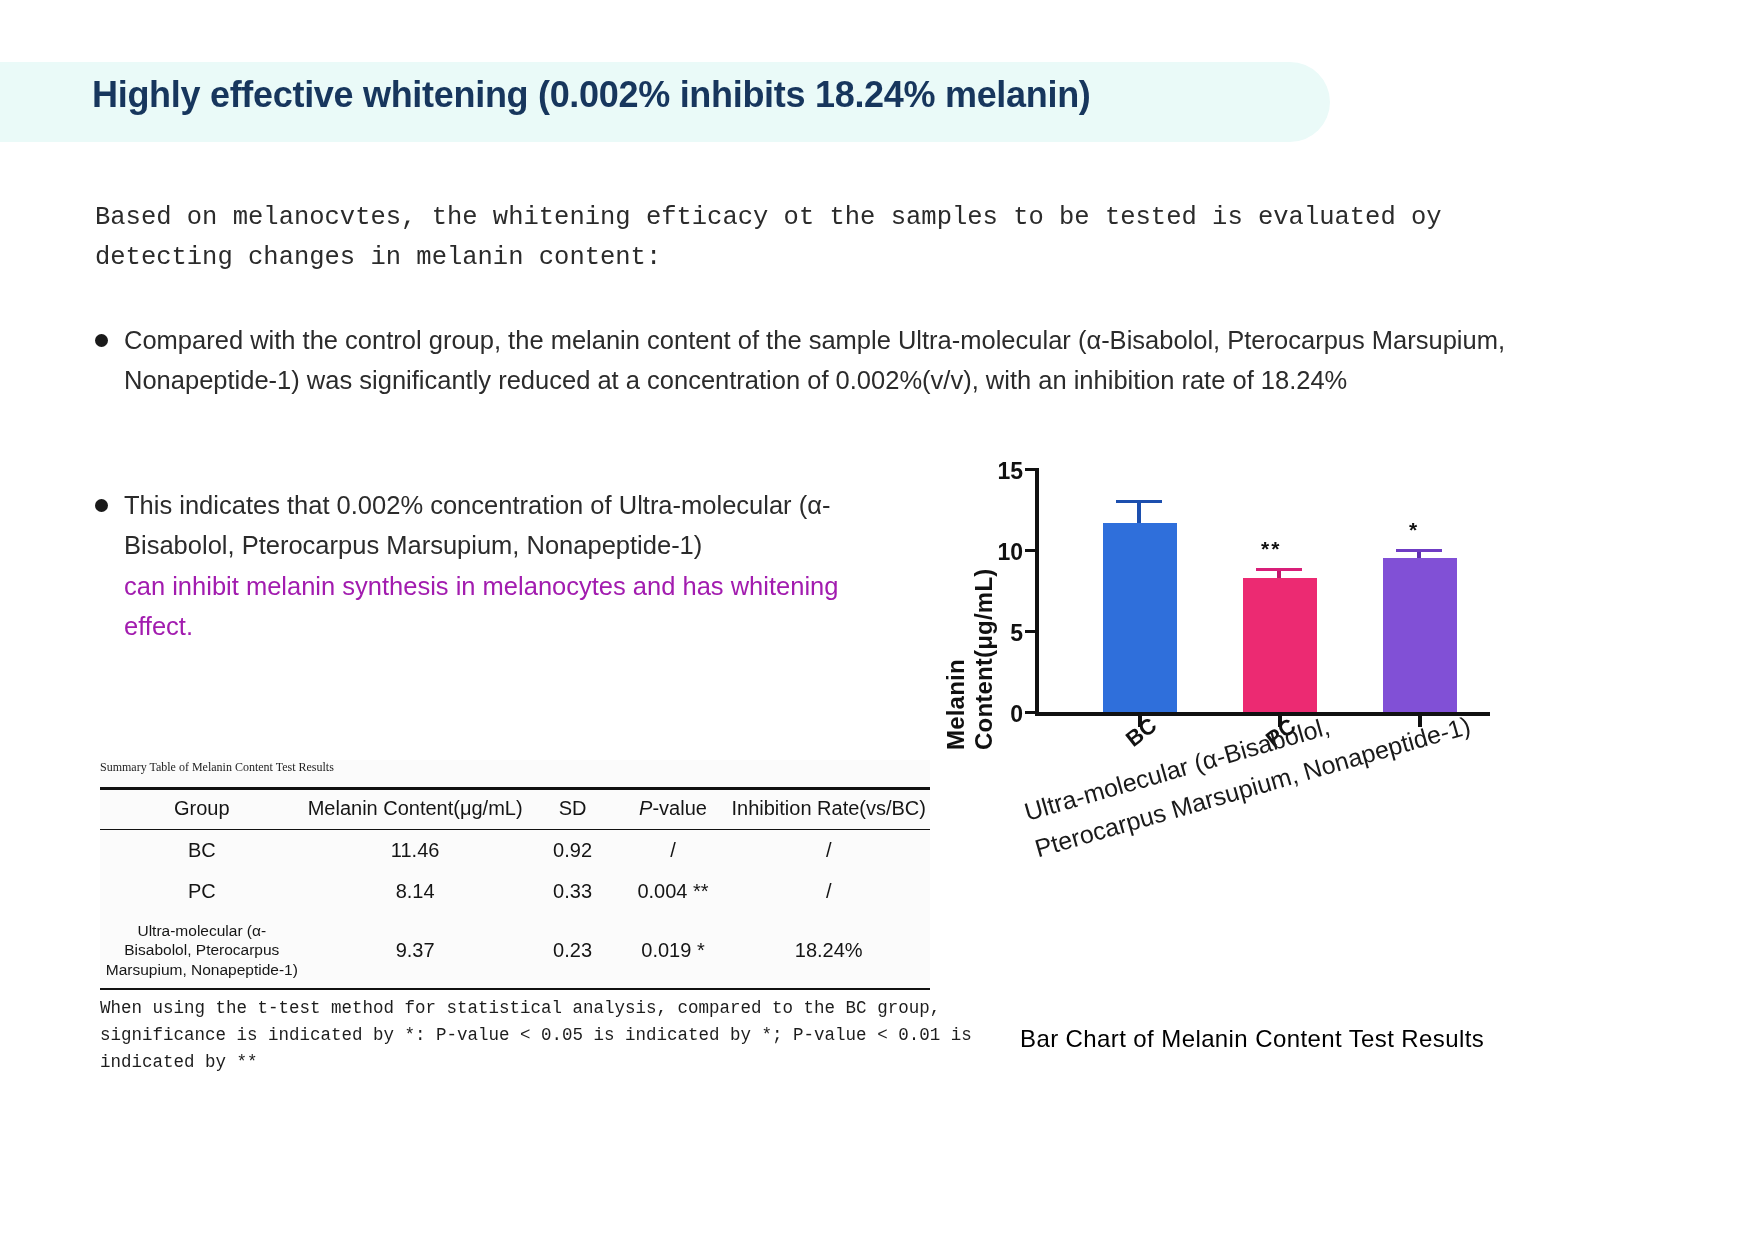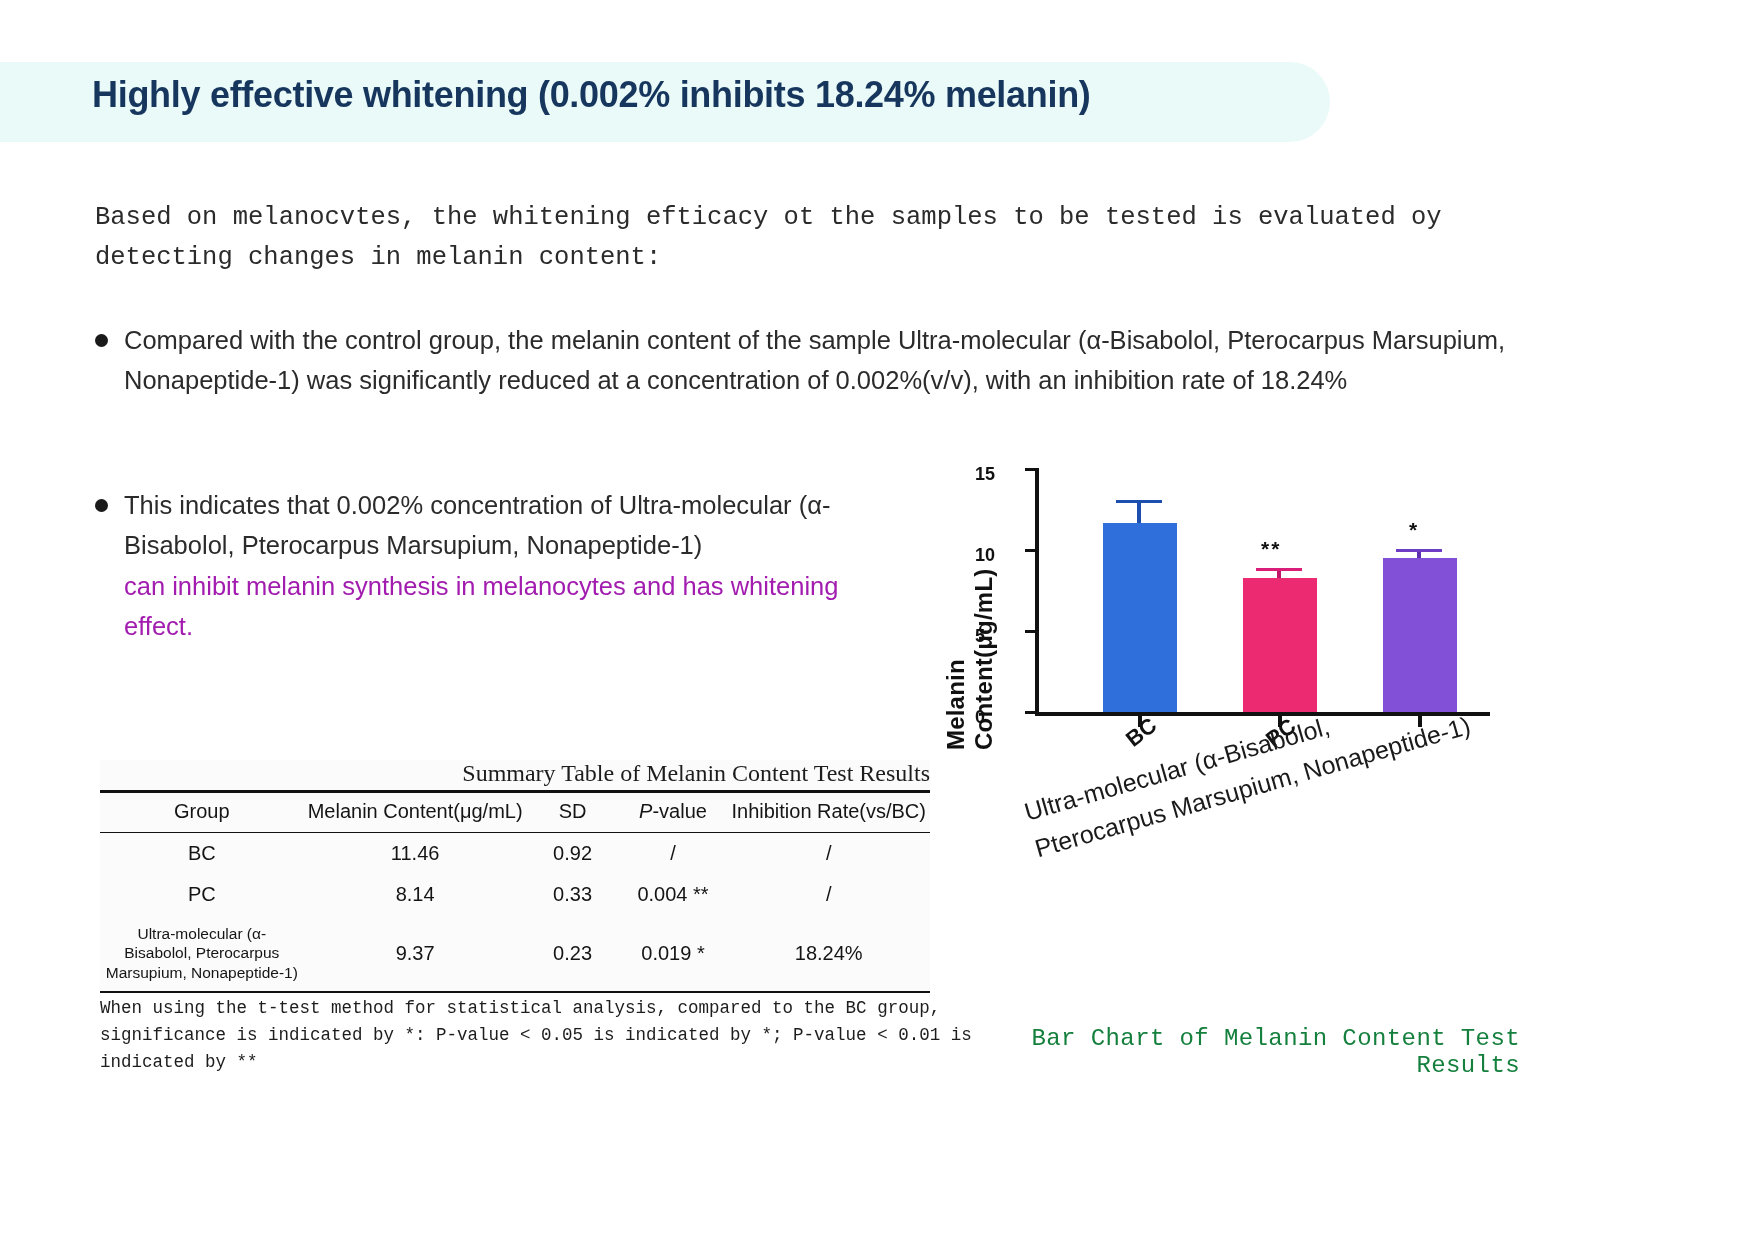--- a/index.html
+++ b/index.html
@@ -45,22 +45,22 @@
   .b2{left:95px;top:485px;width:800px;}
   .blue{color:#a21caf;}
   .b2 .btext .blue{display:block;}
 
   
   .tablewrap{
     position:absolute;left:100px;top:760px;width:830px;
     background:#fbfbfb;
   }
   .tbl-title{
-    text-align:right;font-family:"Liberation Serif", serif;
-    font-size:24px;color:#1d1d1d;padding-bottom:3px;
+    text-align:left;font-family:"Liberation Serif", serif;
+    font-size:12px;color:#1d1d1d;padding-bottom:12px;
   }
   table.summary{
     border-collapse:collapse;width:830px;
     font-family:Liberation Sans, sans-serif;
     font-size:20px;color:#151515;
   }
   table.summary thead th{
     font-weight:400;padding:7px 4px 9px 4px;text-align:center;
     border-top:3px solid #111;border-bottom:1.6px solid #111;
     white-space:nowrap;
@@ -95,22 +95,22 @@
   .yaxis-line{
     position:absolute;left:0;top:0;width:4px;height:248px;background:#111;
   }
   .xaxis-line{
     position:absolute;left:0;bottom:0;width:455px;height:4px;background:#111;
   }
   .ytick{
     position:absolute;left:-10px;width:12px;height:3.5px;background:#111;
   }
   .ytlabel{
-    position:absolute;left:-60px;width:48px;text-align:left;
-    font-size:18px;font-weight:700;color:#111;
+    position:absolute;left:-60px;width:48px;text-align:right;
+    font-size:23px;font-weight:700;color:#111;
   }
   .bar{
     position:absolute;bottom:4px;width:74px;
   }
   .errbar{
     position:absolute;width:46px;height:3.5px;
   }
   .errstem{
     position:absolute;width:3.5px;
   }
@@ -124,23 +124,23 @@
   .xtlabel{
     position:absolute;font-size:22px;font-weight:700;color:#111;
     transform:rotate(-38deg);transform-origin:left top;white-space:nowrap;
   }
   .longlabel{
     position:absolute;left:1020px;top:795px;width:470px;
     font-size:25px;color:#1a1a1a;line-height:1.5;
     transform:rotate(-16deg);transform-origin:left top;
   }
   .chartcap{
-    position:absolute;left:1020px;top:1025px;width:500px;text-align:right;
-    font-family:Liberation Mono, monospace;
-    font-size:24px;color:#15803d;letter-spacing:0.4px;
+    position:absolute;left:1020px;top:1025px;width:500px;text-align:left;
+    font-family:Liberation Sans, sans-serif;
+    font-size:24px;color:#000000;letter-spacing:0.4px;
   }
 </style>
 </head>
 <body>
 
 <div class="slide">
 
   <div class="banner"></div>
   <div class="banner-title">Highly effective whitening (0.002% inhibits 18.24% melanin)</div>
 

